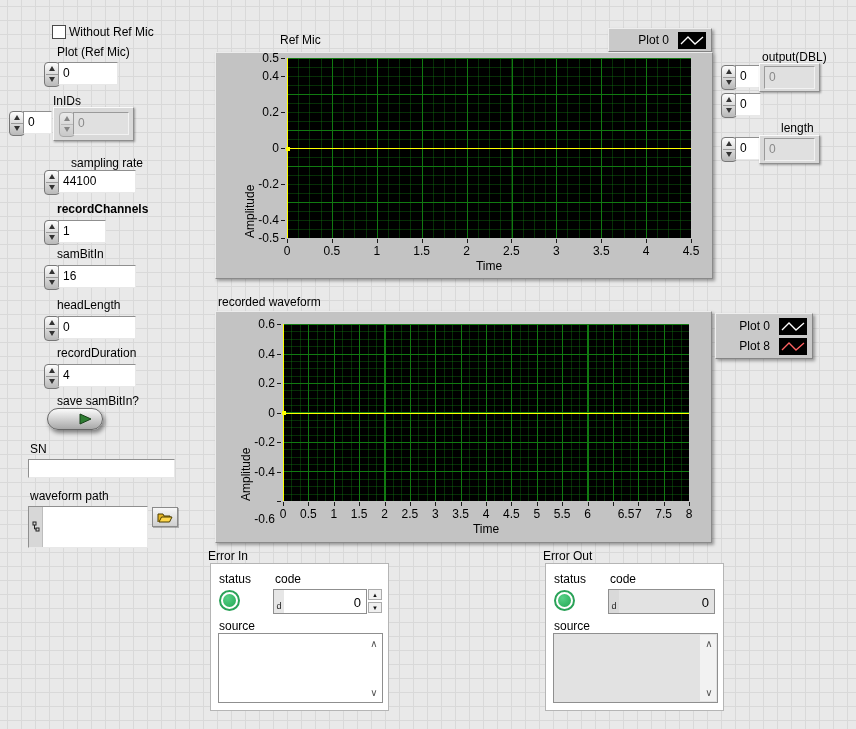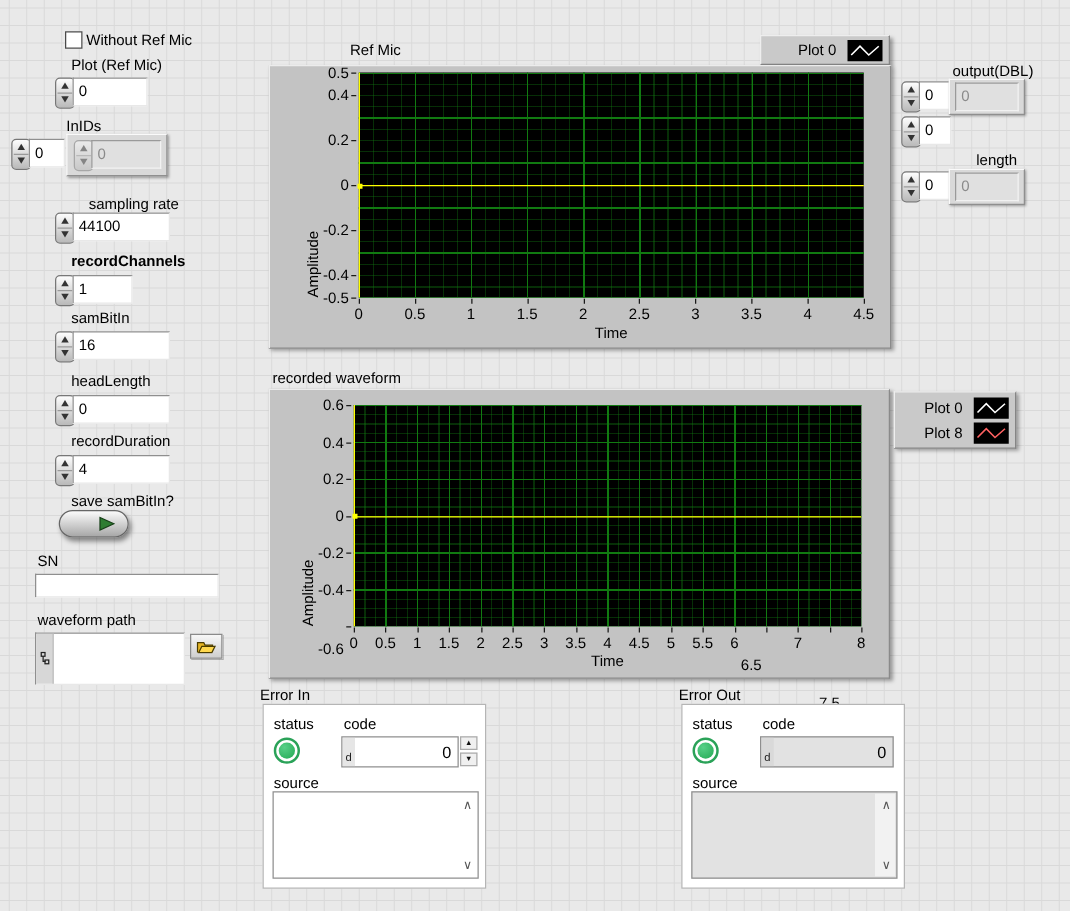--- a/index.html
+++ b/index.html
@@ -231,25 +231,25 @@
         <div class="xlab" style="left: 203px;">4</div>
         <div class="xmark" style="left: 228.375px;"></div>
         <div class="xlab" style="left: 228.375px;">4.5</div>
         <div class="xmark" style="left: 253.75px;"></div>
         <div class="xlab" style="left: 253.75px;">5</div>
         <div class="xmark" style="left: 279.125px;"></div>
         <div class="xlab" style="left: 279.125px;">5.5</div>
         <div class="xmark" style="left: 304.5px;"></div>
         <div class="xlab" style="left: 304.5px;">6</div>
         <div class="xmark" style="left: 329.875px;"></div>
-        <div class="xlab" style="left: 318px; margin-top: 18px;">6.5</div>
+        <div class="xlab" style="left: 343px;">6.5</div>
         <div class="xmark" style="left: 355.25px;"></div>
         <div class="xlab" style="left: 355.25px;">7</div>
         <div class="xmark" style="left: 380.625px;"></div>
-        <div class="xlab" style="left: 380.625px; margin-top: 48px;">7.5</div>
+        <div class="xlab" style="left: 380.625px;">7.5</div>
         <div class="xmark" style="left: 406px;"></div>
         <div class="xlab" style="left: 406px;">8</div>
         <div class="ymark" style="top: 0px;"></div>
         <div class="ylab" style="top: 0px;">0.6</div>
         <div class="ymark" style="top: 29.5px;"></div>
         <div class="ylab" style="top: 29.5px;">0.4</div>
         <div class="ymark" style="top: 59px;"></div>
         <div class="ylab" style="top: 59px;">0.2</div>
         <div class="ymark" style="top: 88.5px;"></div>
         <div class="ylab" style="top: 88.5px;">0</div>

